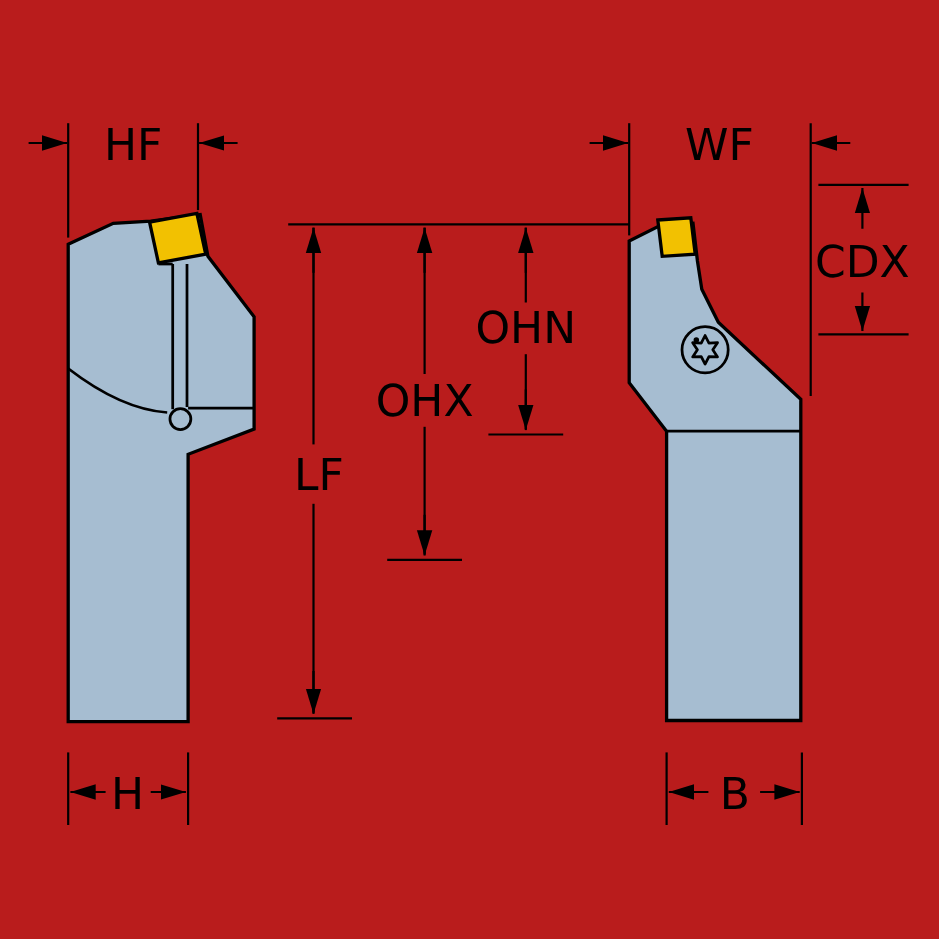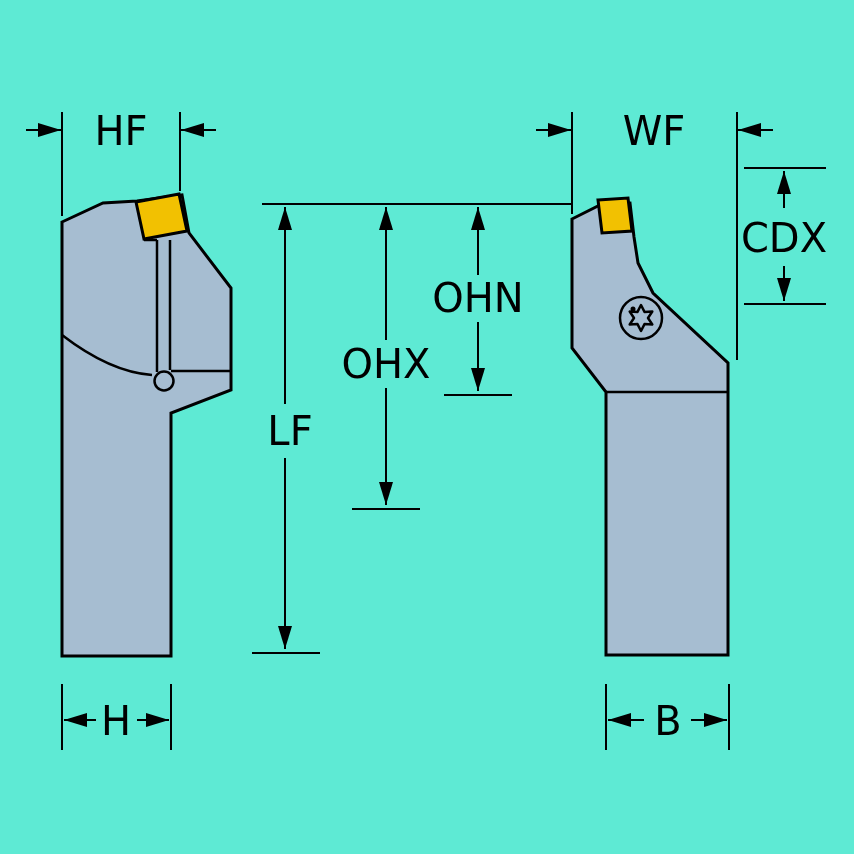--- a/index.html
+++ b/index.html
@@ -3,21 +3,21 @@
 <meta charset="utf-8">
 <style>
   html, body {
     margin: 0;
     padding: 0;
     background: #ffffff;
   }
   .canvas {
     width: 854px;
     height: 854px;
-    background: #5eead4;
+    background: #b91c1c;
     position: relative;
   }
   svg { display: block; }
   .outline {
     stroke: #000000;
     stroke-width: 3;
     stroke-linejoin: miter;
   }
   .detail {
     stroke: #000000;

